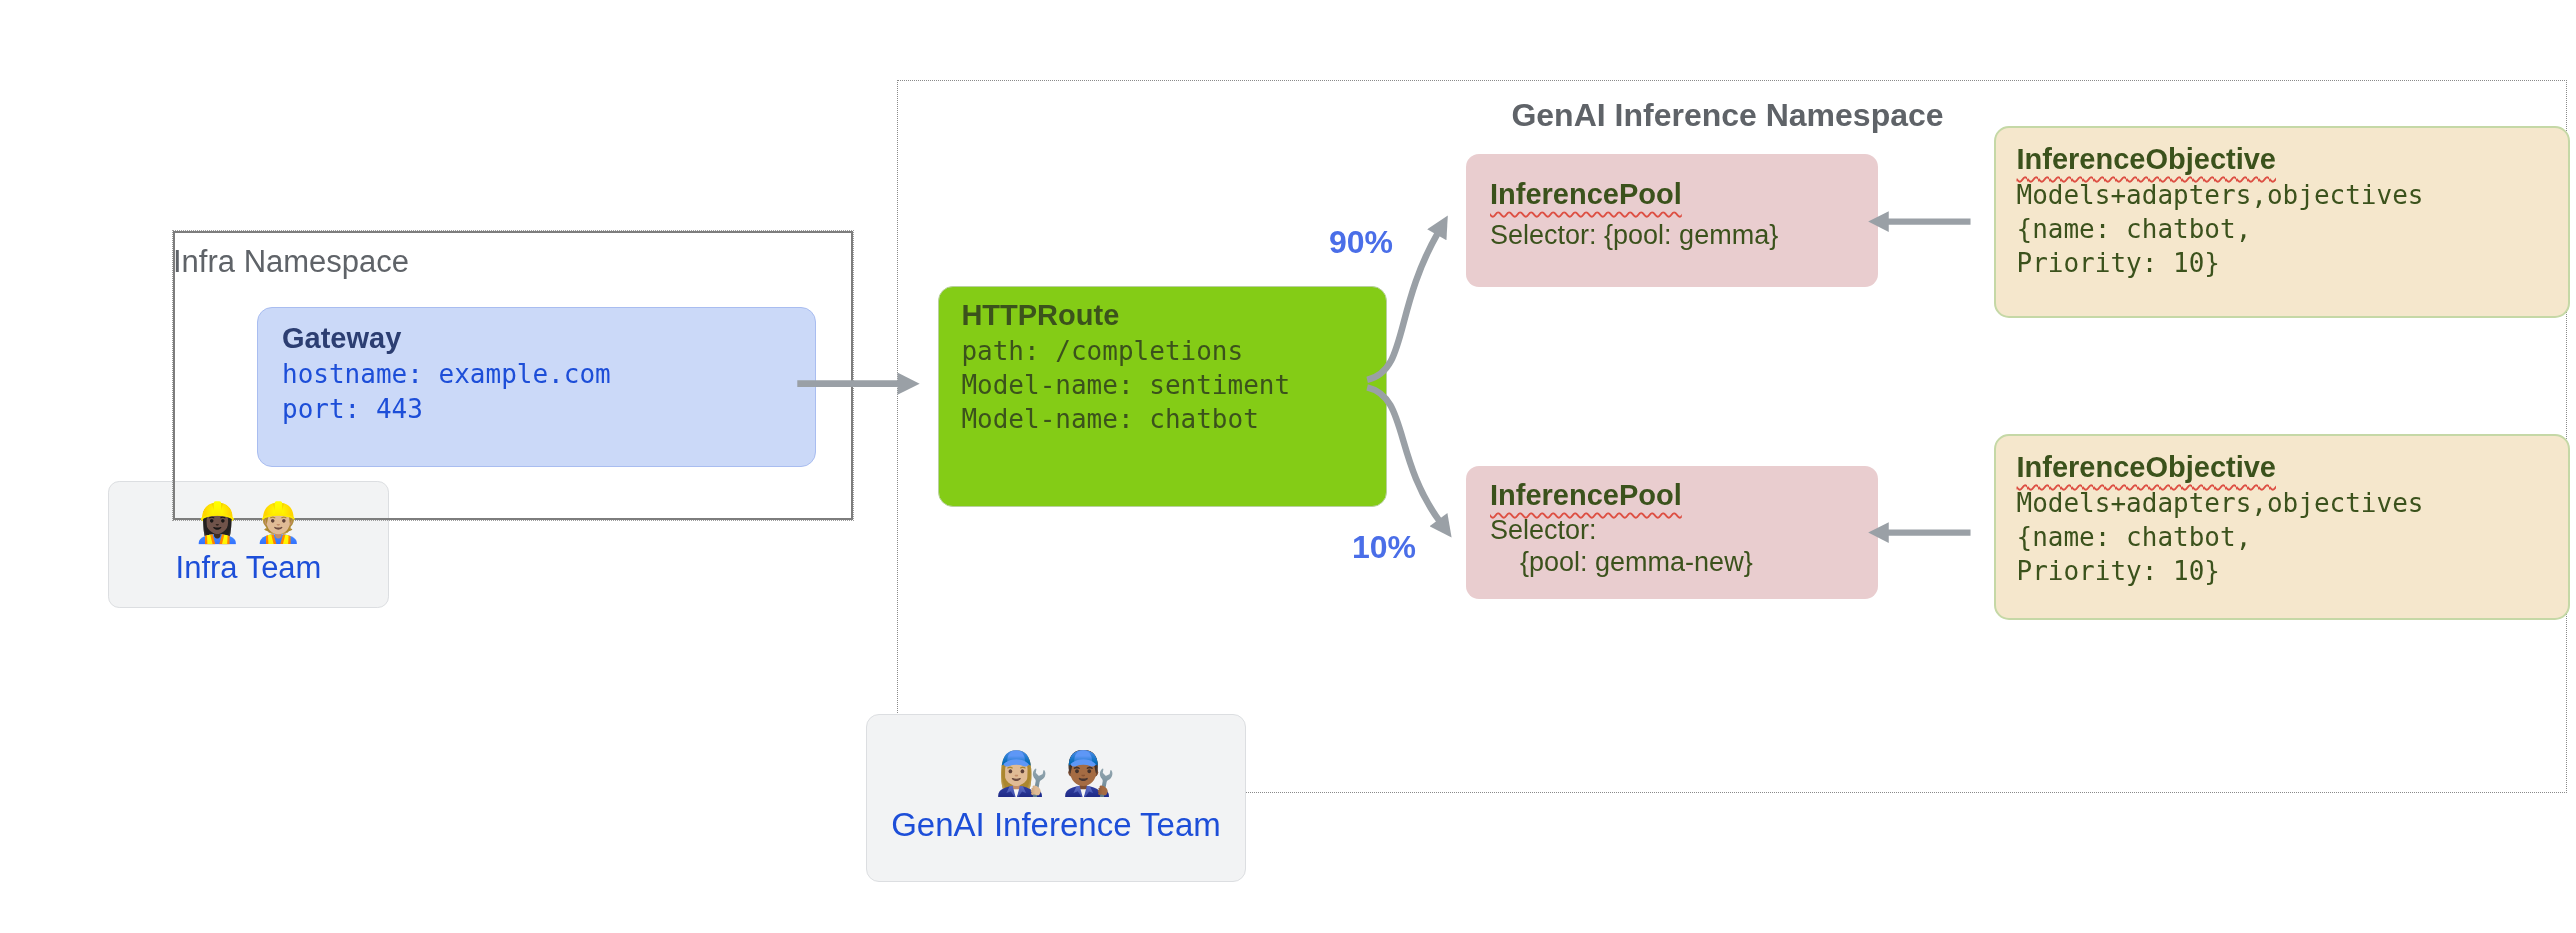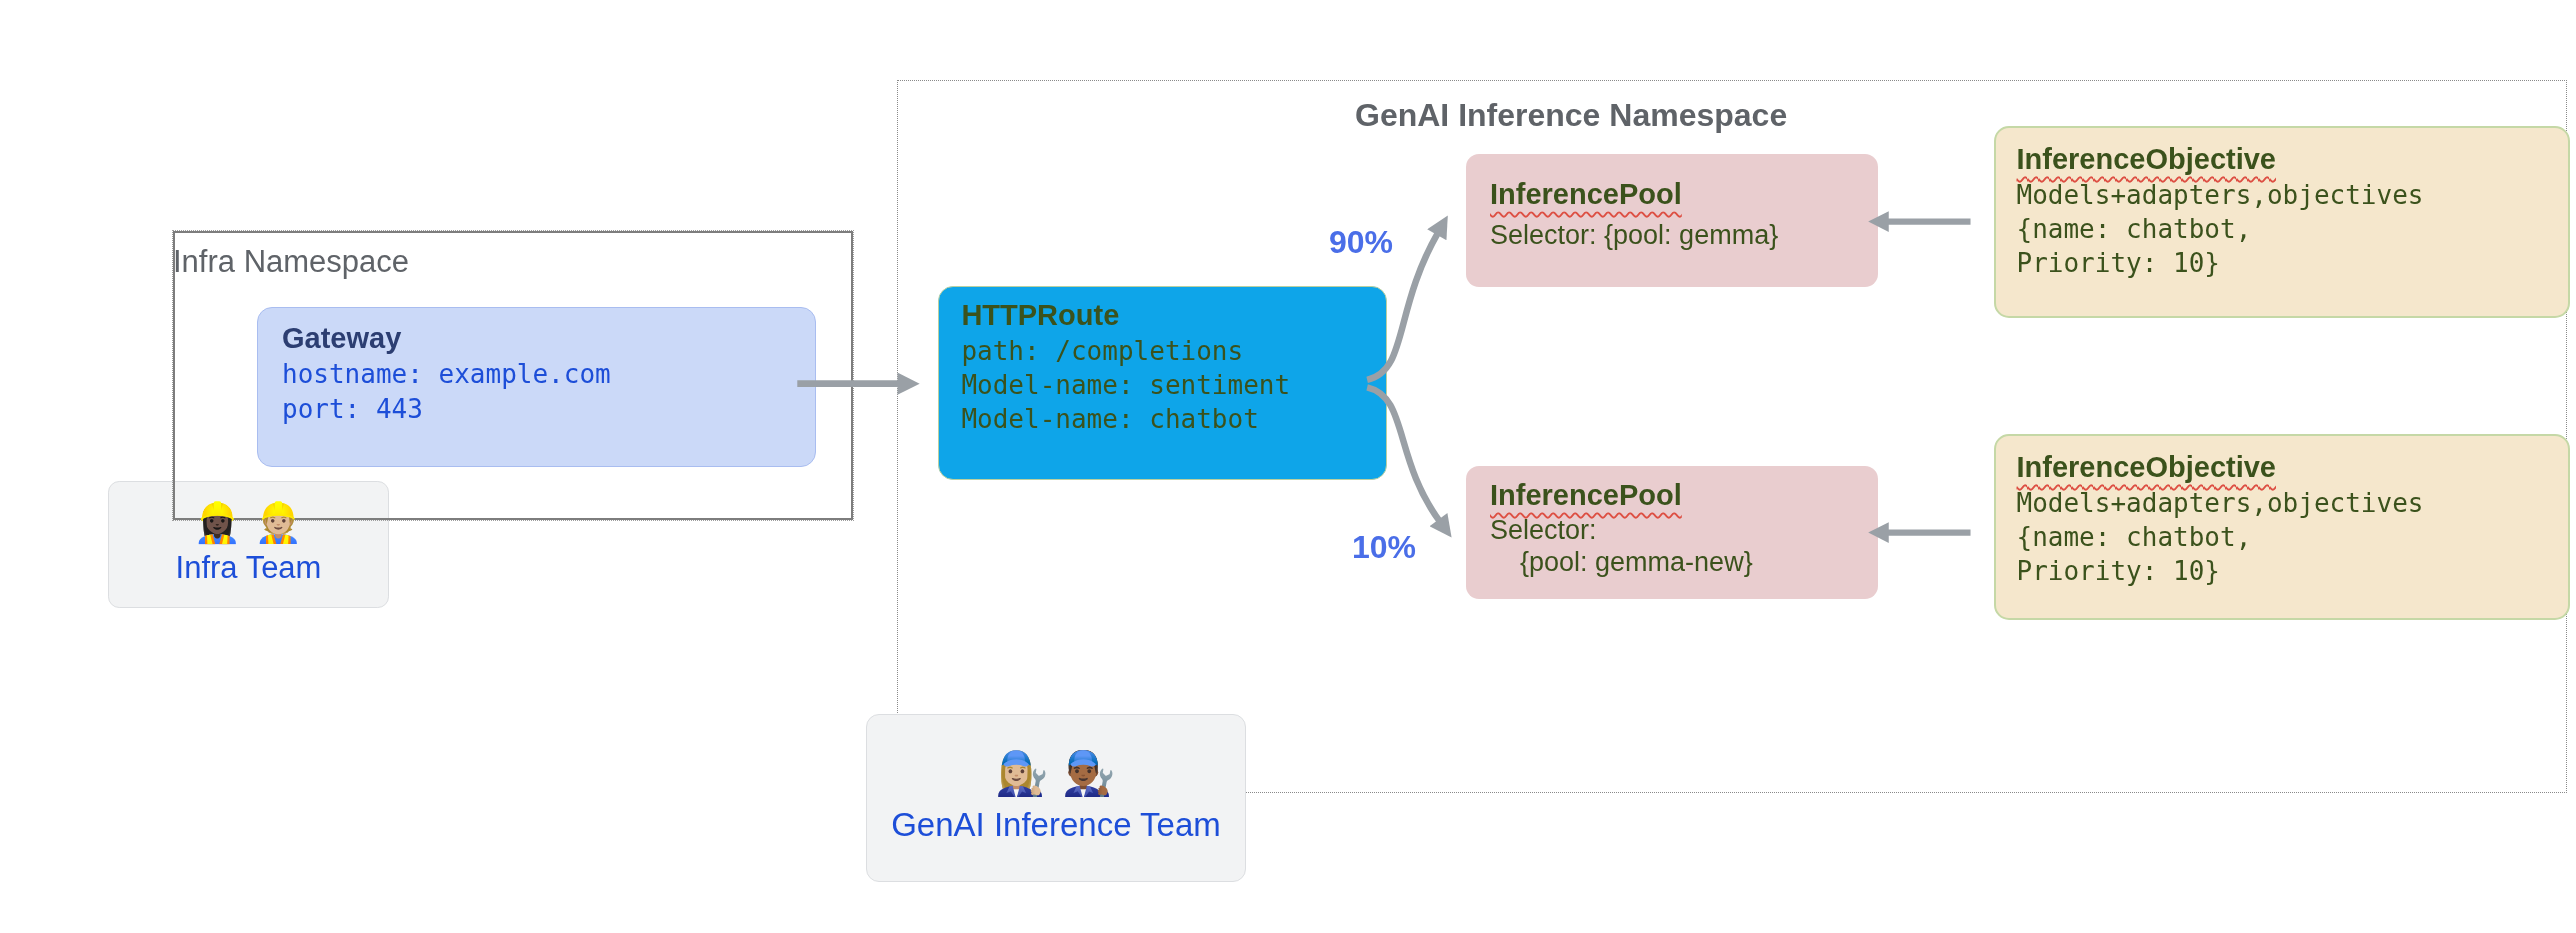--- a/index.html
+++ b/index.html
@@ -2,39 +2,39 @@
 <html style="font-size:15px"><head>
 <meta charset="utf-8">
 <style>
   html,body{margin:0;padding:0;background:#ffffff;}
   .canvas{position:relative;width:2576px;height:933px;background:#ffffff;
           font-family:"Liberation Sans",sans-serif;overflow:hidden;}
 
   
   .genai-ns{position:absolute;left:897px;top:80px;width:1670px;height:713px;
             border:1.9px dotted #8a8a8a;box-sizing:border-box;z-index:1;}
-  .genai-ns-title{position:absolute;left:1355px;top:97px;width:745px;text-align:left;
+  .genai-ns-title{position:absolute;left:1355px;top:97px;width:745px;text-align:center;
             font-size:32px;font-weight:bold;color:#5f6368;z-index:4;}
   .infra-ns{position:absolute;left:173px;top:231px;width:680px;height:289px;
             border:2.8px solid #7d7d7d;outline:1.9px dotted #9e9e9e;outline-offset:0.9px;
             box-sizing:border-box;z-index:5;}
   .infra-ns-title{position:absolute;left:173px;top:244px;width:680px;text-align:left;
             font-size:31px;color:#5f6368;z-index:6;}
 
   
   .rbox{position:absolute;box-sizing:border-box;z-index:5;margin-left:20px;}
   .rbox .title{font-weight:bold;font-size:29px;line-height:37px;}
   .code{font-family:"DejaVu Sans Mono",monospace;white-space:pre;}
 
   .gateway{left:237px;top:307px;width:559px;height:160px;background:#cbd9f8;
            border:1.9px solid #a9bdf0;border-radius:15px;padding:12px 0 0 24px;z-index:7;}
   .gateway .title{color:#2c3e72;}
   .gateway .code{font-size:26px;line-height:35px;color:#1d4ed8;}
 
-  .httproute{left:918px;top:286px;width:449px;height:194px;background:#0ea5e9;
+  .httproute{left:918px;top:286px;width:449px;height:221px;background:#84cc16;
            border:1.9px solid #b9d0a0;border-radius:15px;padding:10.2px 0 0 22.4px;}
   .green-text{color:#3b521c;}
   .httproute .code{font-size:26px;line-height:34px;}
 
   .pool{background:#e9cdcf;border-radius:13px;width:412px;height:133px;padding:0 0 0 24px;}
   .pool1{left:1446px;top:154px;padding-top:22.4px;}
   .pool2{left:1446px;top:466px;padding-top:11.2px;}
   .pool .sans-line{font-size:27px;line-height:32px;white-space:pre;}
   .pool1 .sans-line{margin-top:5.6px;}
 

